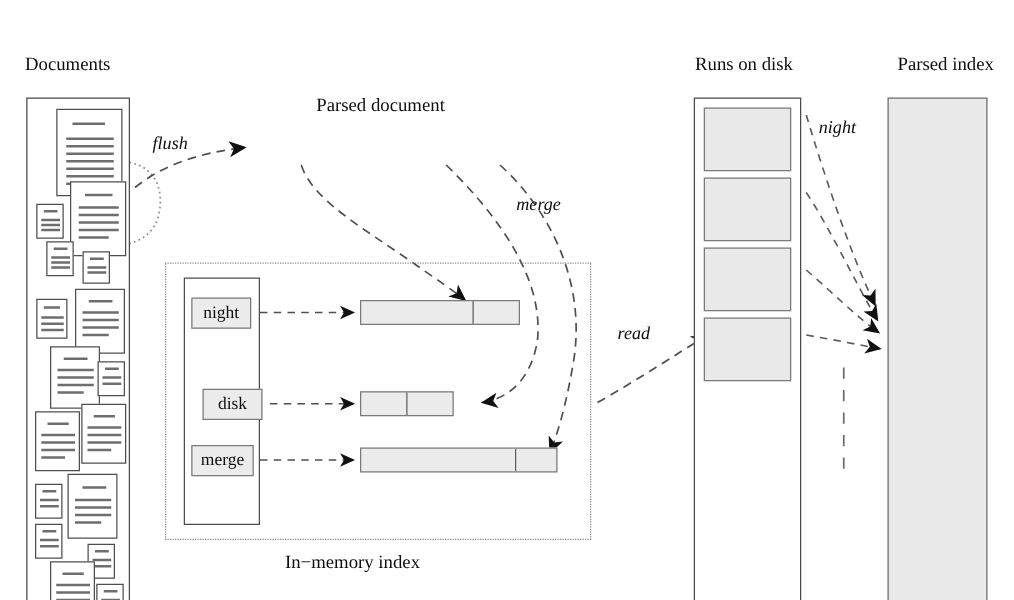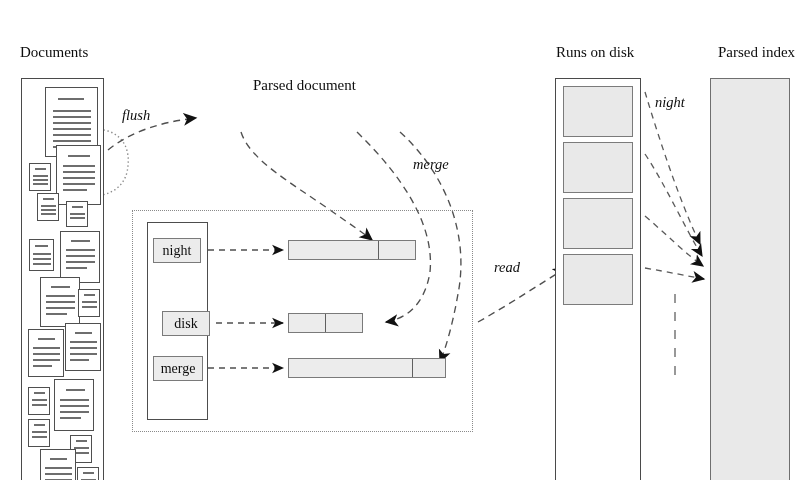--- a/index.html
+++ b/index.html
@@ -91,20 +91,21 @@
       <path d="M675,262 L675,345" fill="none" stroke="#6d6d6d" stroke-width="1.4" stroke-dasharray="9 9"></path>
     </g>
   </svg>
 
   <div class="hud">
 
     <div class="lbl" style="left:20px;top:13px;">Documents</div>
     <div class="lbl" style="left:253px;top:46px;">Parsed document</div>
     <div class="lbl" style="left:556px;top:13px;">Runs on disk</div>
     <div class="lbl" style="left:718px;top:13px;">Parsed index</div>
+    <div class="lbl" style="left:228px;top:411px;">In−memory index</div>
 
     <div class="lbl-it" style="left:122px;top:76px;">flush</div>
     <div class="lbl-it" style="left:413px;top:125px;">merge</div>
     <div class="lbl-it" style="left:494px;top:228px;">read</div>
     <div class="lbl-it" style="left:655px;top:63px;">night</div>
 
     <div class="col" style="left:21px;top:46px;width:83px;height:420px;">
       <div class="doc" style="left:23px;top:8px;width:53px;height:70px;">
         <i style="left:12px;top:10px;width:26px;height:2px;"></i>
         <i style="left:7px;top:22px;width:38px;height:2px;"></i>

